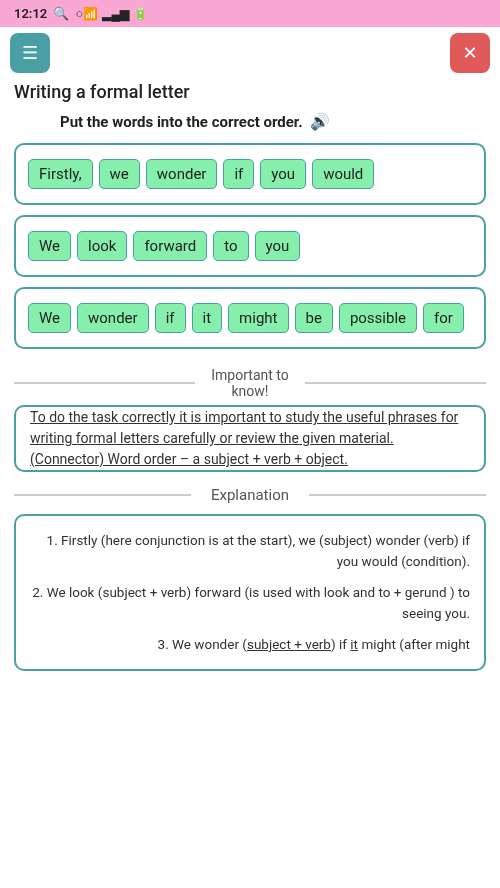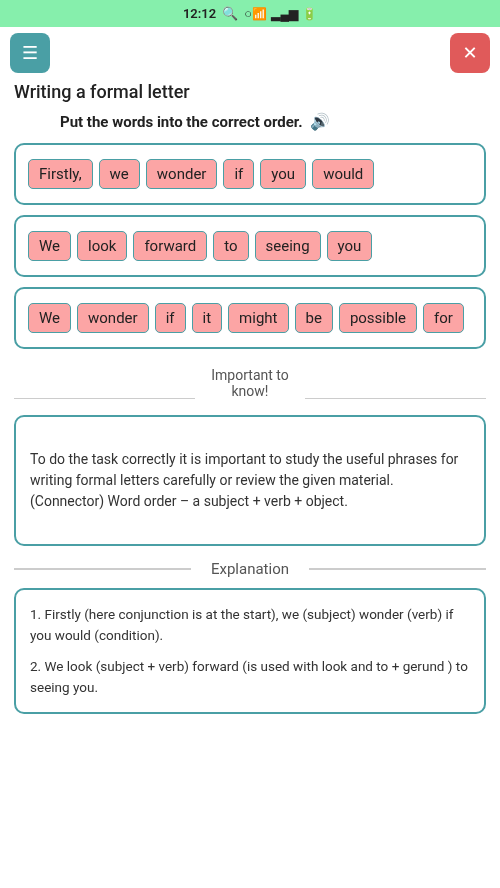--- a/index.html
+++ b/index.html
@@ -9,26 +9,26 @@
       background: #fff;
       width: 500px;
       min-height: 888px;
       font-size: 15px;
       color: #222;
     }
 
     
     .status-bar {
       display: flex;
-      justify-content: center;
-      align-items: center;
-      padding: 6px 25px;
+      justify-content: flex-start;
+      align-items: center;
+      padding: 6px 14px;
       font-size: 13px;
       font-weight: 600;
-      background: #86efac;
+      background: #f9a8d4;
     }
     .status-left { display: flex; align-items: center; gap: 6px; }
     .status-right { display: flex; align-items: center; gap: 4px; font-size: 12px; }
 
     
     .top-nav {
       display: flex;
       justify-content: space-between;
       align-items: center;
       padding: 6px 10px;
@@ -77,50 +77,51 @@
       display: flex;
       flex-wrap: wrap;
       gap: 6px;
     }
     .word-tile {
       border: 1.5px solid #4a9fa5;
       border-radius: 5px;
       padding: 5px 10px;
       font-size: 15px;
       color: #222;
-      background: #fca5a5;
+      background: #86efac;
     }
 
     
     .important-section {
       display: flex;
-      align-items: flex-end;
-      margin: 18px 0 16px 0;
+      align-items: center;
+      margin: 18px 0 6px 0;
       gap: 16px;
     }
     .divider-line {
       flex: 1;
       height: 1.5px;
       background: #ccc;
     }
     .important-label {
       text-align: center;
       font-size: 14px;
       color: #555;
       white-space: nowrap;
     }
 
     .info-box {
       border: 2px solid #4a9fa5;
       border-radius: 10px;
-      padding: 32px 14px;
+      padding: 0 14px;
       font-size: 14px;
       line-height: 1.5;
       color: #333;
       margin-bottom: 14px;
+      text-decoration: underline;
     }
 
     
     .explanation-section {
       display: flex;
       align-items: center;
       margin: 4px 0 10px 0;
       gap: 20px;
     }
     .explanation-label {
@@ -129,20 +130,21 @@
       white-space: nowrap;
     }
 
     .explanation-box {
       border: 2px solid #4a9fa5;
       border-radius: 10px;
       padding: 14px 14px;
       font-size: 13.5px;
       line-height: 1.55;
       color: #333;
+      text-align: right;
     }
     .explanation-box p {
       margin-bottom: 10px;
     }
     .explanation-box p:last-child {
       margin-bottom: 0;
     }
 
     
     u { text-decoration: underline; }
@@ -191,21 +193,20 @@
       <span class="word-tile">would</span>
     </div>
   </div>
 
   <div class="sentence-box">
     <div class="word-tiles">
       <span class="word-tile">We</span>
       <span class="word-tile">look</span>
       <span class="word-tile">forward</span>
       <span class="word-tile">to</span>
-      <span class="word-tile">seeing</span>
       <span class="word-tile">you</span>
     </div>
   </div>
 
   <div class="sentence-box">
     <div class="word-tiles">
       <span class="word-tile">We</span>
       <span class="word-tile">wonder</span>
       <span class="word-tile">if</span>
       <span class="word-tile">it</span>
@@ -235,15 +236,18 @@
     <div class="divider-line"></div>
   </div>
 
   <div class="explanation-box">
     <p>
       1. Firstly (here conjunction is at the start), we (subject) wonder (verb) if you would (condition).
     </p>
     <p>
       2. We look (subject + verb) forward (is used with look and to + gerund ) to seeing you.
     </p>
+    <p>
+      3. We wonder (<u>subject + verb</u>) if <u>it</u> might (after might
+    </p>
   </div>
 
 </div>
 
 </body></html>

